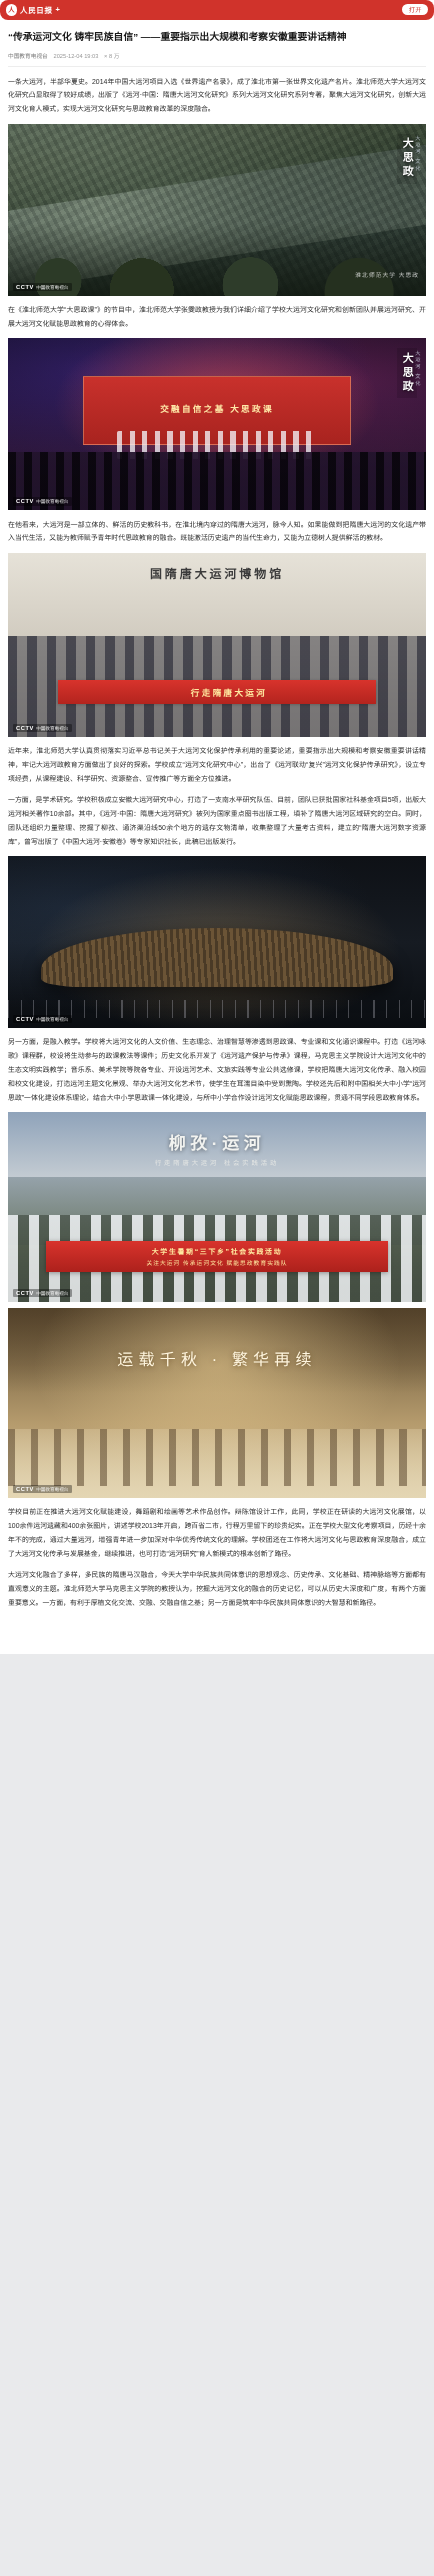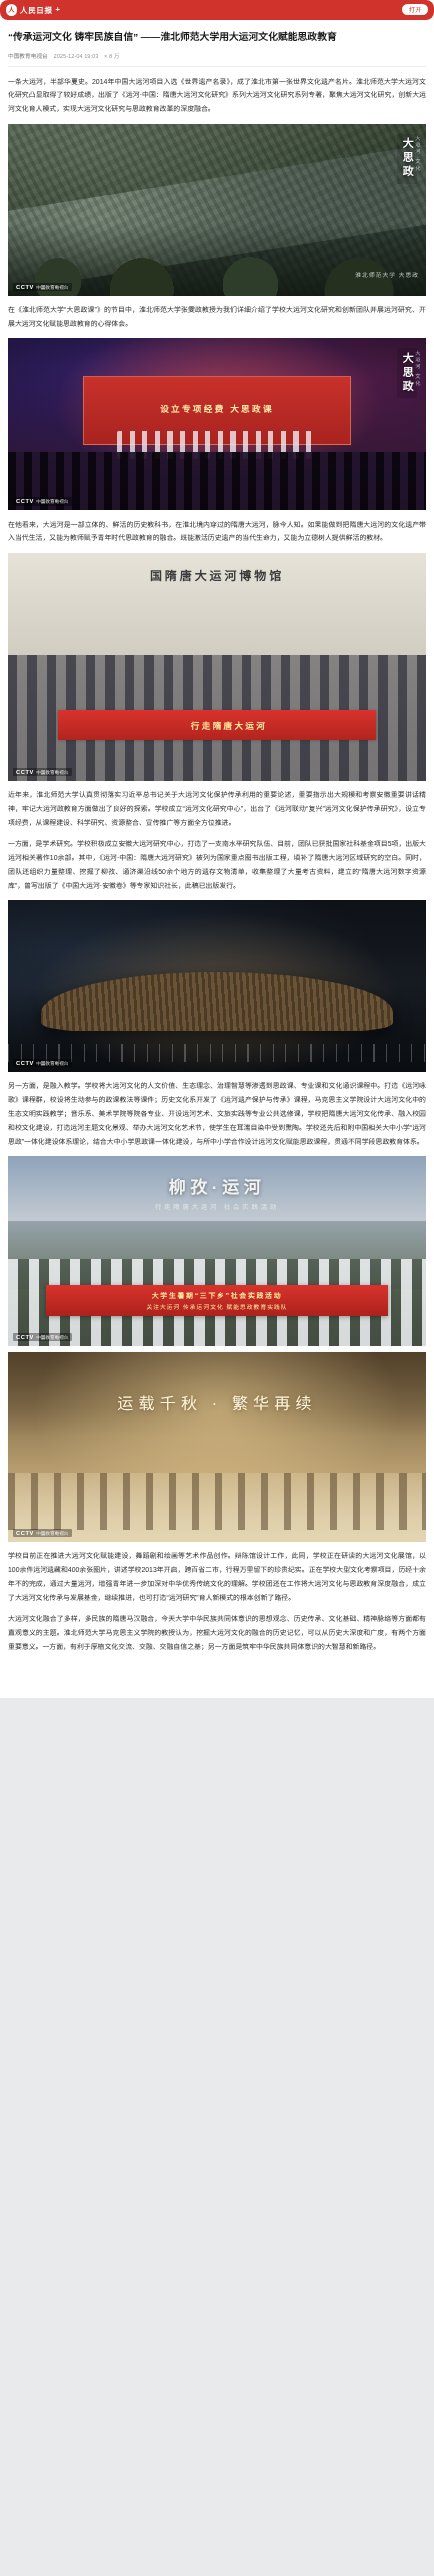--- a/index.html
+++ b/index.html
@@ -232,21 +232,21 @@
     position: absolute;
     left: 26%; bottom: 30%;
     width: 48%; height: 16%;
     background:
       repeating-linear-gradient(90deg, rgba(245,245,250,.85) 0 5.2px, transparent 5.2px 12.6px);
     border-radius: 1.7px;
     opacity: .9;
   }
   
   .fig3 {
-    height: 228px;
+    height: 184px;
     background: linear-gradient(180deg, #d8d4cb 0%, #cfc9be 45%, #b7b0a4 100%);
   }
   .fig3 .wall {
     position: absolute;
     left: 0; top: 0; width: 100%; height: 56%;
     background: linear-gradient(180deg, #e6e2d8, #cdc7bb);
   }
   .fig3 .museum-name {
     position: absolute;
     left: 50%; top: 6%;
@@ -405,21 +405,21 @@
   <div class="topbar">
     <div class="brand">
       <span class="brand-logo">人</span>
       <span class="brand-name">人民日报</span>
       <span class="brand-plus">+</span>
     </div>
     <button class="open-btn">打开</button>
   </div>
 
   <div class="article">
-    <h1 class="title">“传承运河文化 铸牢民族自信” ——淮北师范大学用大运河文化赋能思政教育</h1>
+    <h1 class="title">“传承运河文化 铸牢民族自信” ——重要指示出大规模和考察安徽重要讲话精神</h1>
     <div class="meta">
       <span class="src">中国教育电视台</span>
       <span>2025-12-04 19:03</span>
       <span>× 8 万</span>
     </div>
   </div>
 
   <div class="body">
 
     <p class="para">一条大运河，半部华夏史。2014年中国大运河项目入选《世界遗产名录》，成了淮北市第一张世界文化遗产名片。淮北师范大学大运河文化研究凸显取得了较好成绩，出版了《运河·中国：隋唐大运河文化研究》系列大运河文化研究系列专著，聚焦大运河文化研究，创新大运河文化育人模式，实现大运河文化研究与思政教育改革的深度融合。</p>
@@ -435,21 +435,21 @@
         <span class="cctv">CCTV</span>
         <span class="cn">中国教育电视台</span>
       </div>
     </div>
 
     <p class="para">在《淮北师范大学“大思政课”》的节目中，淮北师范大学张雯政教授为我们详细介绍了学校大运河文化研究和创新团队并展运河研究、开展大运河文化赋能思政教育的心得体会。</p>
 
     <div class="figure fig2">
       <div class="stagelight"></div>
       <div class="screen">
-        <span>设立专项经费
+        <span>交融自信之基
 大思政课</span>
       </div>
       <div class="performers"></div>
       <div class="crowd"></div>
       <div class="fig-vert-title">大思政</div>
       <div class="fig-vert-sub">大运河 文化</div>
       <div class="fig-badge">
         <span class="cctv">CCTV</span>
         <span class="cn">中国教育电视台</span>
       </div>

